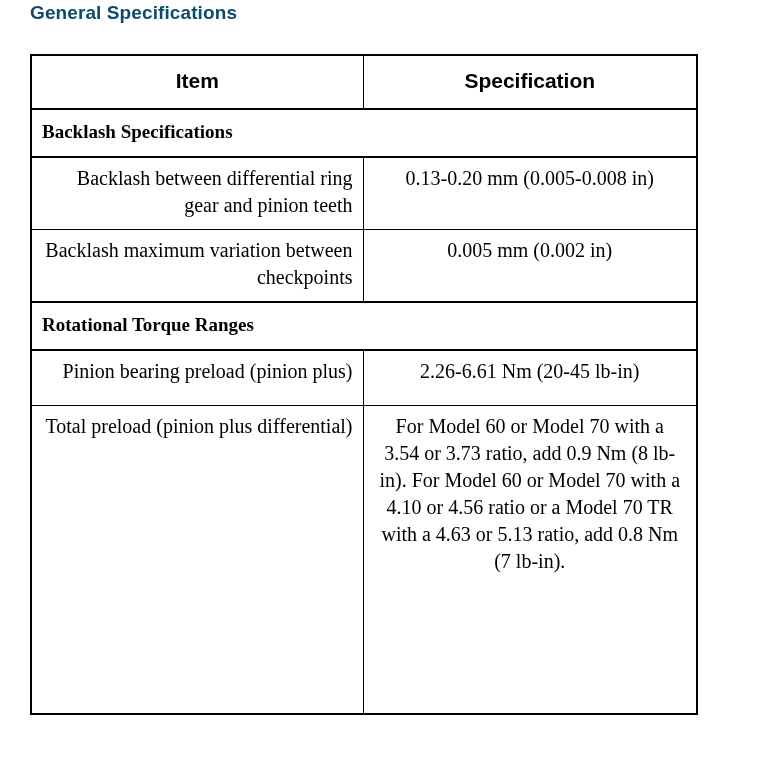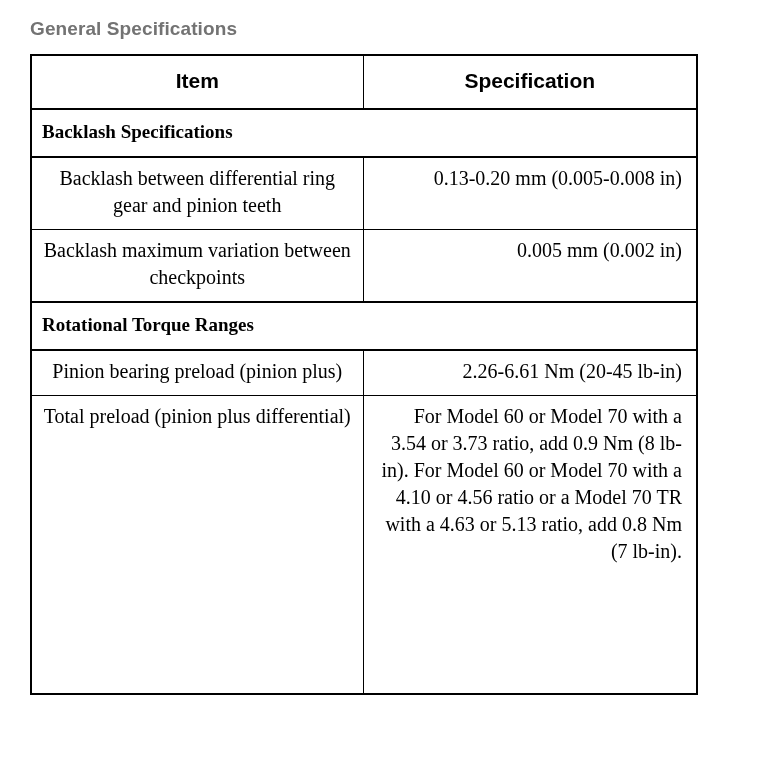--- a/index.html
+++ b/index.html
@@ -12,27 +12,27 @@
     height: 780px;
     position: relative;
     font-family: "Liberation Serif", "DejaVu Serif", serif;
     color: #000000;
     overflow: hidden;
   }
 
   #page-title {
     position: absolute;
     left: 30px;
-    top: 16px;
+    top: 0;
     font-family: "Liberation Sans", "DejaVu Sans", sans-serif;
     font-weight: bold;
     font-size: 19px;
     line-height: 26px;
     letter-spacing: 0.1px;
-    color: #737373;
+    color: #0c4a6e;
     white-space: nowrap;
   }
 
   #spec-table {
     position: absolute;
     left: 30px;
     top: 54px;
     width: 666px;
     border-collapse: collapse;
     table-layout: fixed;
@@ -71,35 +71,35 @@
     border-left: 0;
     border-right: 0;
     border-top: 2px solid #000000;
     border-bottom: 2px solid #000000;
   }
 
   
   .data-item {
     font-size: 20px;
     line-height: 27px;
-    text-align: center;
+    text-align: right;
     vertical-align: top;
     padding: 7px 10px 10px 10px;
     border-left: 0;
     border-right: 1px solid #000000;
     border-top: 1px solid #000000;
     border-bottom: 1px solid #000000;
     font-family: Liberation Serif, serif;
   }
   .data-spec {
     font-size: 20px;
     line-height: 27px;
-    text-align: right;
+    text-align: center;
     vertical-align: top;
-    padding: 7px 14px 10px 14px;
+    padding: 7px 14px 20px 14px;
     border-left: 1px solid #000000;
     border-right: 0;
     border-top: 1px solid #000000;
     border-bottom: 1px solid #000000;
   }
   tr.row-first-after-section > td { border-top: 0; }
   tr.row-last > td { border-bottom: 0; }
 
   .tall-row .data-item,
   .tall-row .data-spec { height: 280px; }

